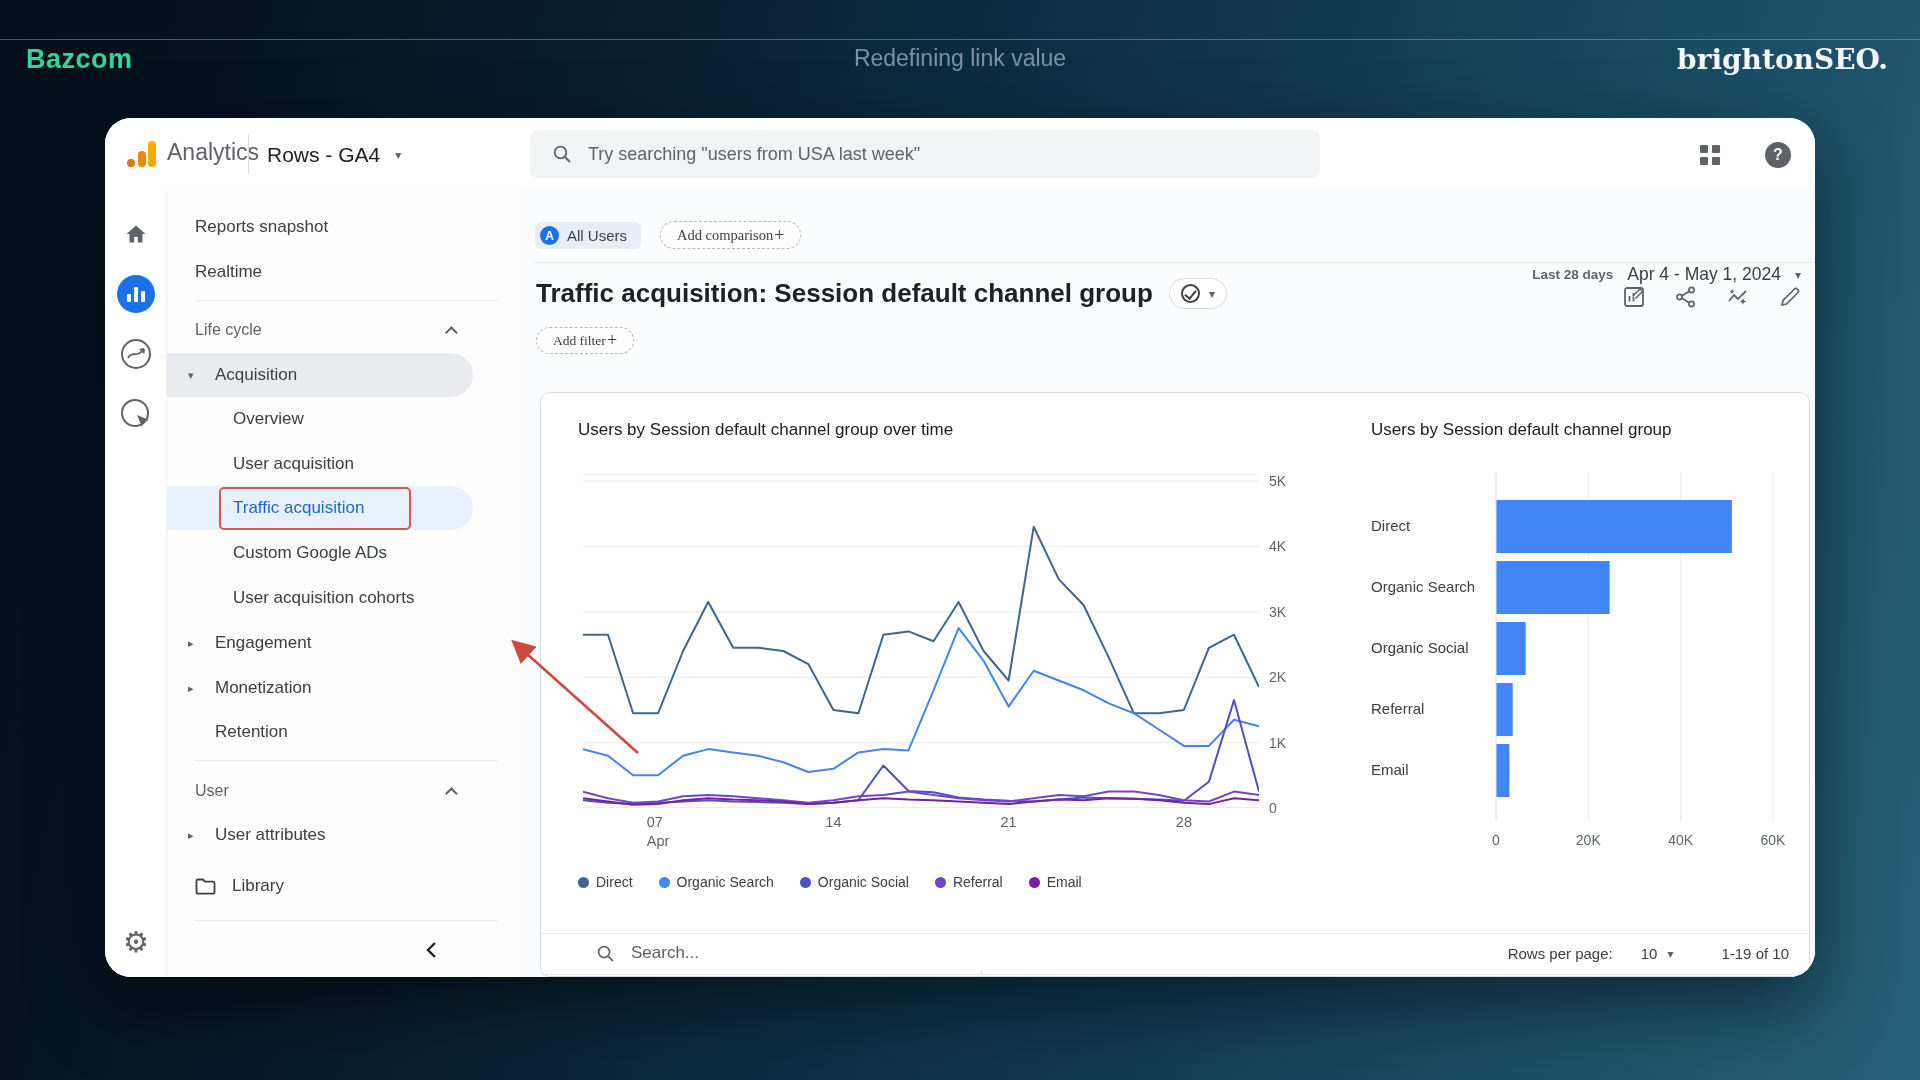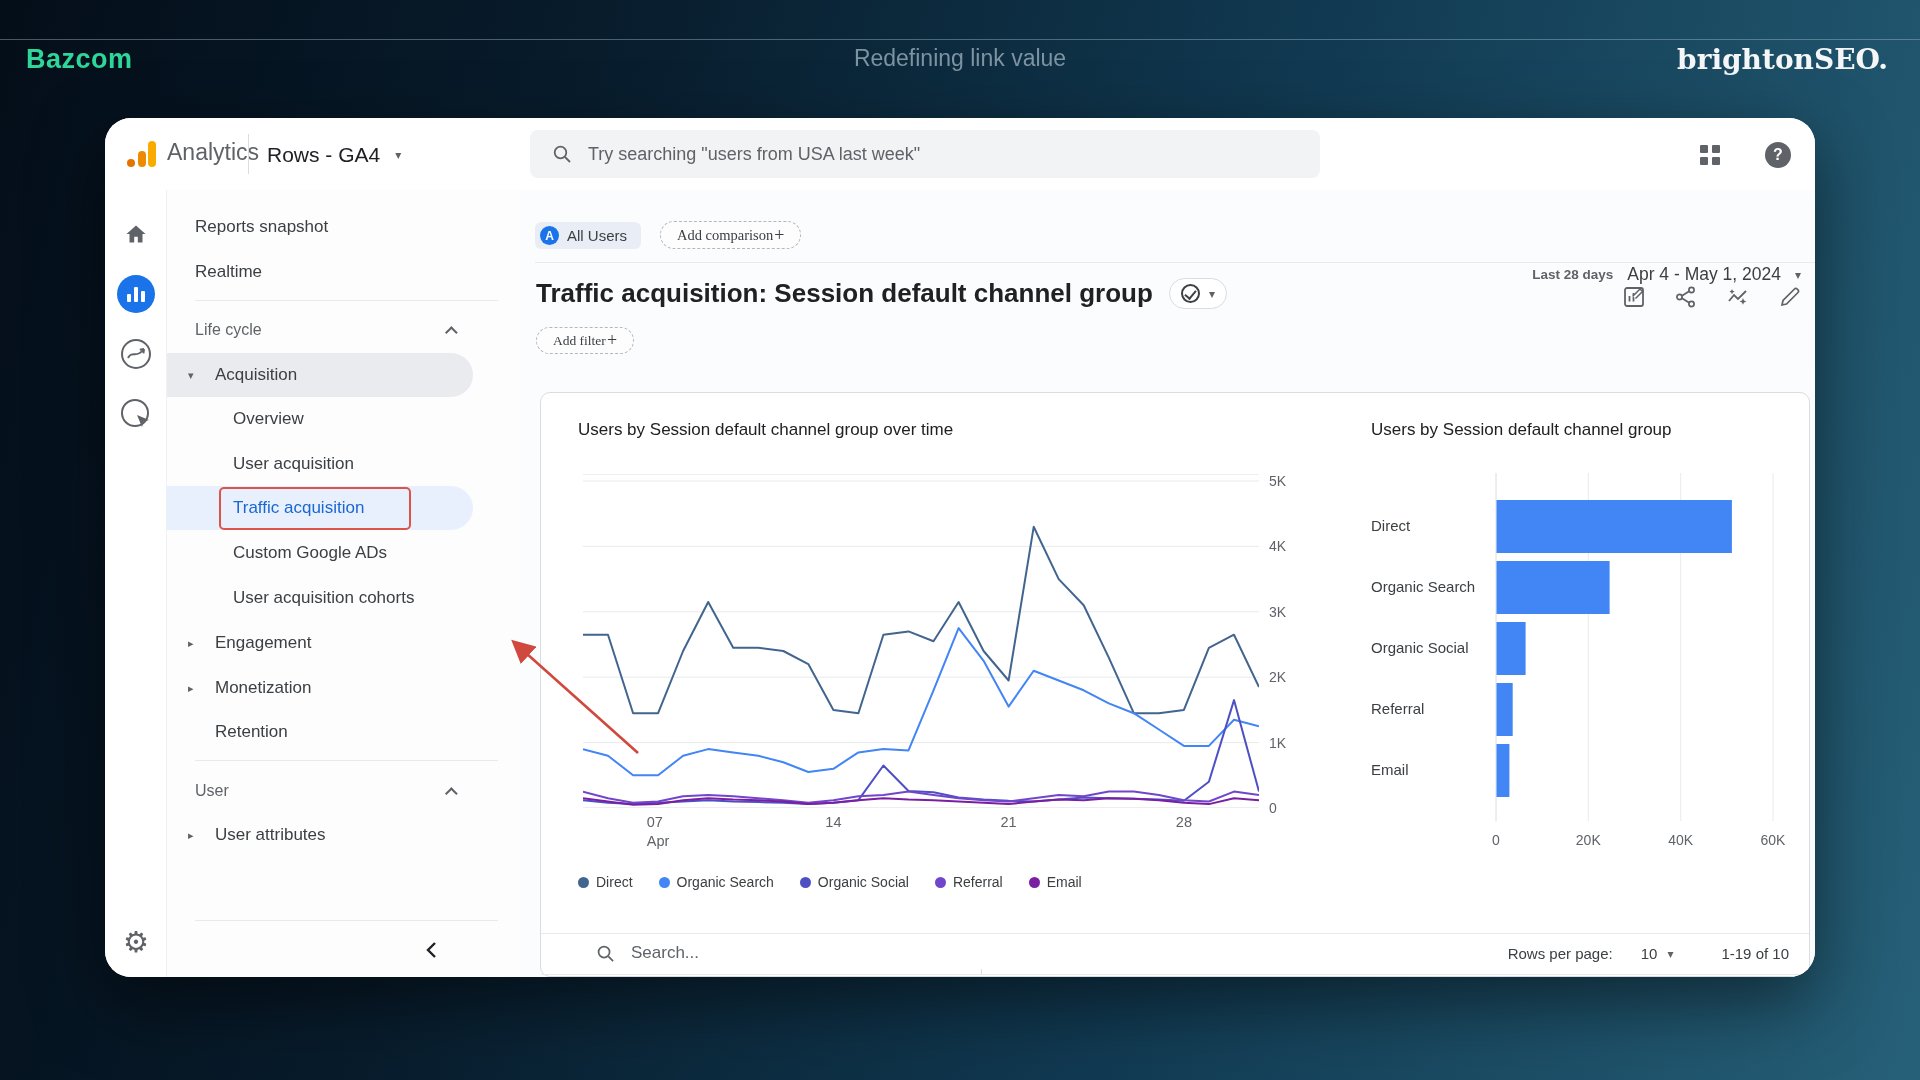--- a/index.html
+++ b/index.html
@@ -227,20 +227,26 @@
         <div class="nav-div" style="top:570px"></div>
 
         <div class="nav-row nav-head" style="top:579px">
           <span>User</span>
           <i class="chev-up"></i>
         </div>
         <div class="nav-row nav-parent" style="top:623px">
           <span class="exp-caret">▸</span>
           <span>User attributes</span>
         </div>
+        <div class="nav-row" style="top:674px;padding-left:28px">
+          <svg class="folder" width="21" height="17" viewBox="0 0 21 17">
+              <path d="M1.5 3 a1.5 1.5 0 0 1 1.5 -1.5 h5 l2 2.2 h8 a1.5 1.5 0 0 1 1.5 1.5 v9 a1.5 1.5 0 0 1 -1.5 1.5 h-15 a1.5 1.5 0 0 1 -1.5 -1.5 Z" fill="none" stroke="#3c4043" stroke-width="1.8"></path>
+            </svg>
+          <span>Library</span>
+        </div>
         <div class="nav-div" style="top:730px"></div>
         <div class="collapse-btn">
           <svg width="14" height="16" viewBox="0 0 14 16">
               <polyline points="10,1 3,8 10,15" fill="none" stroke="#202124" stroke-width="2.4"></polyline>
             </svg>
         </div>
       </div>
 
       <div class="main">
         <div class="chip-allusers">

